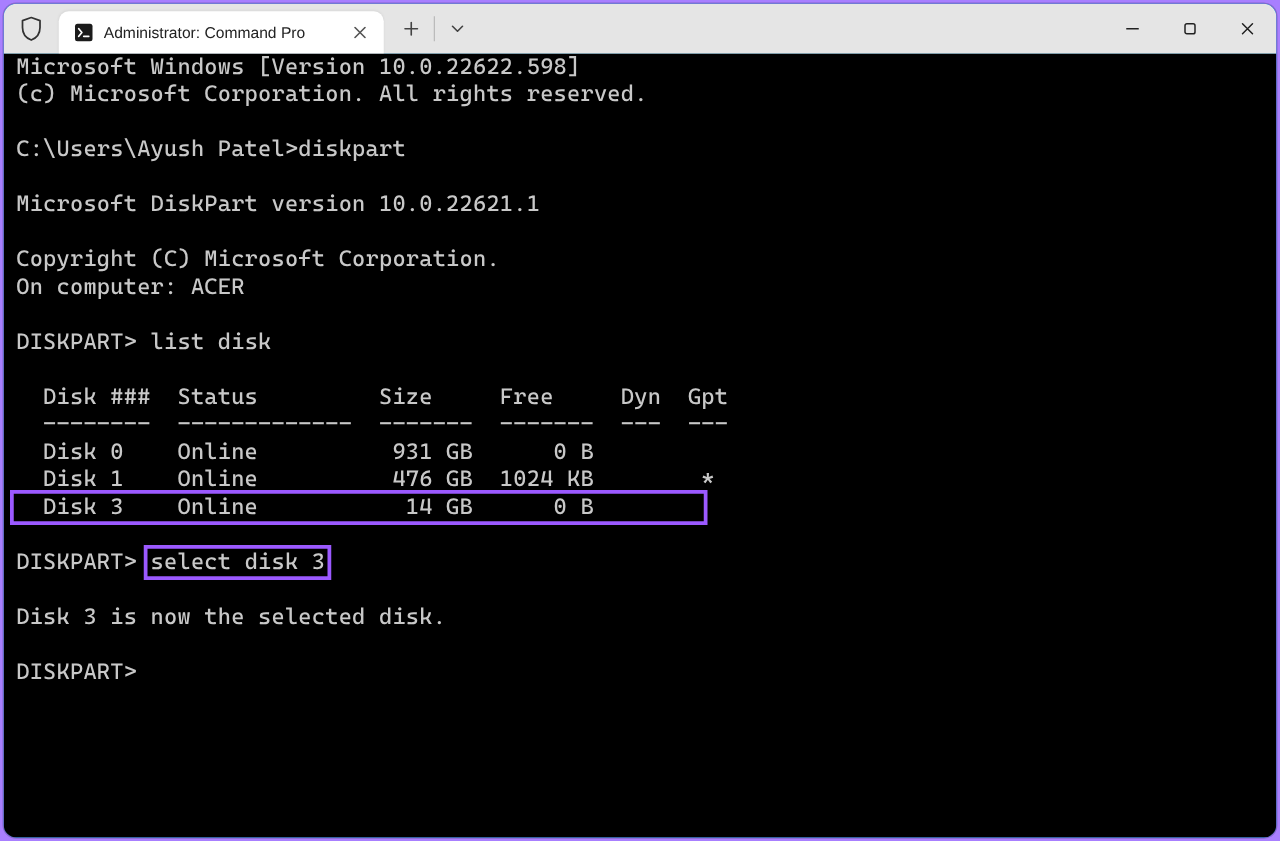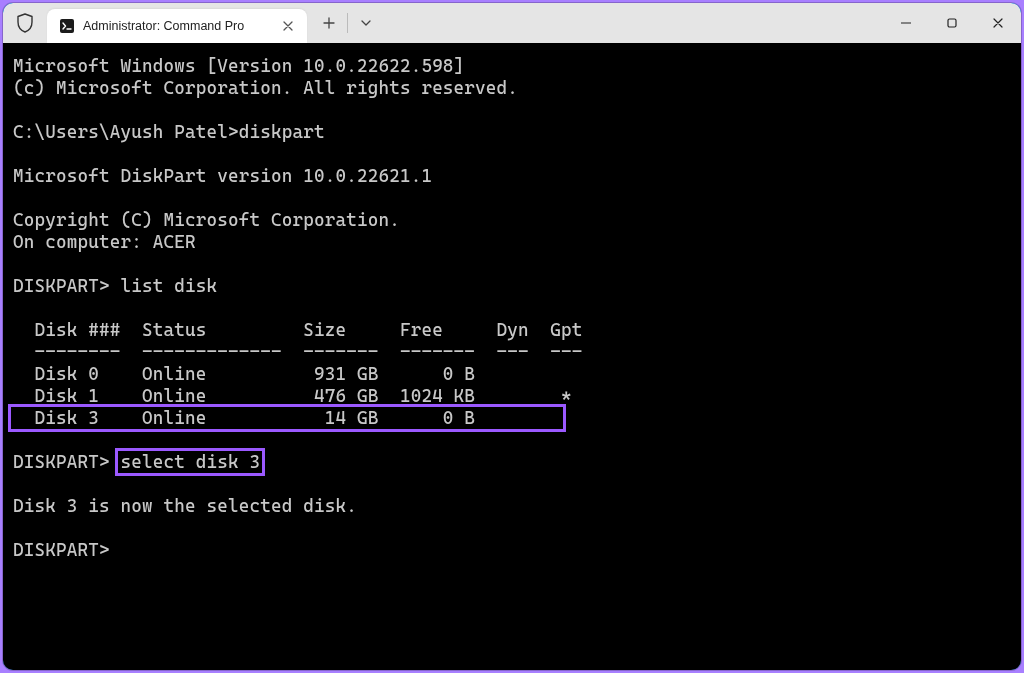--- a/index.html
+++ b/index.html
@@ -97,21 +97,21 @@
     display:flex;
     align-items:center;
   }
   .win-ctrl {
     width:46px;height:40px;display:flex;align-items:center;justify-content:center;color:#333;
   }
   .terminal-body {
     position:absolute;
     left:0;right:0;top:40px;bottom:0;
     background:#000;
-    padding: 12px 10px 10px 10px;
+    padding: 0 10px 10px 10px;
     box-sizing:border-box;
   }
   .term {
     font-family: "Cascadia Mono", "Consolas", ui-monospace, monospace;
     font-size: 18px;
     line-height: 22px;
     letter-spacing: 0.2px;
     color:#c8c8c8;
     white-space: pre;
   }

